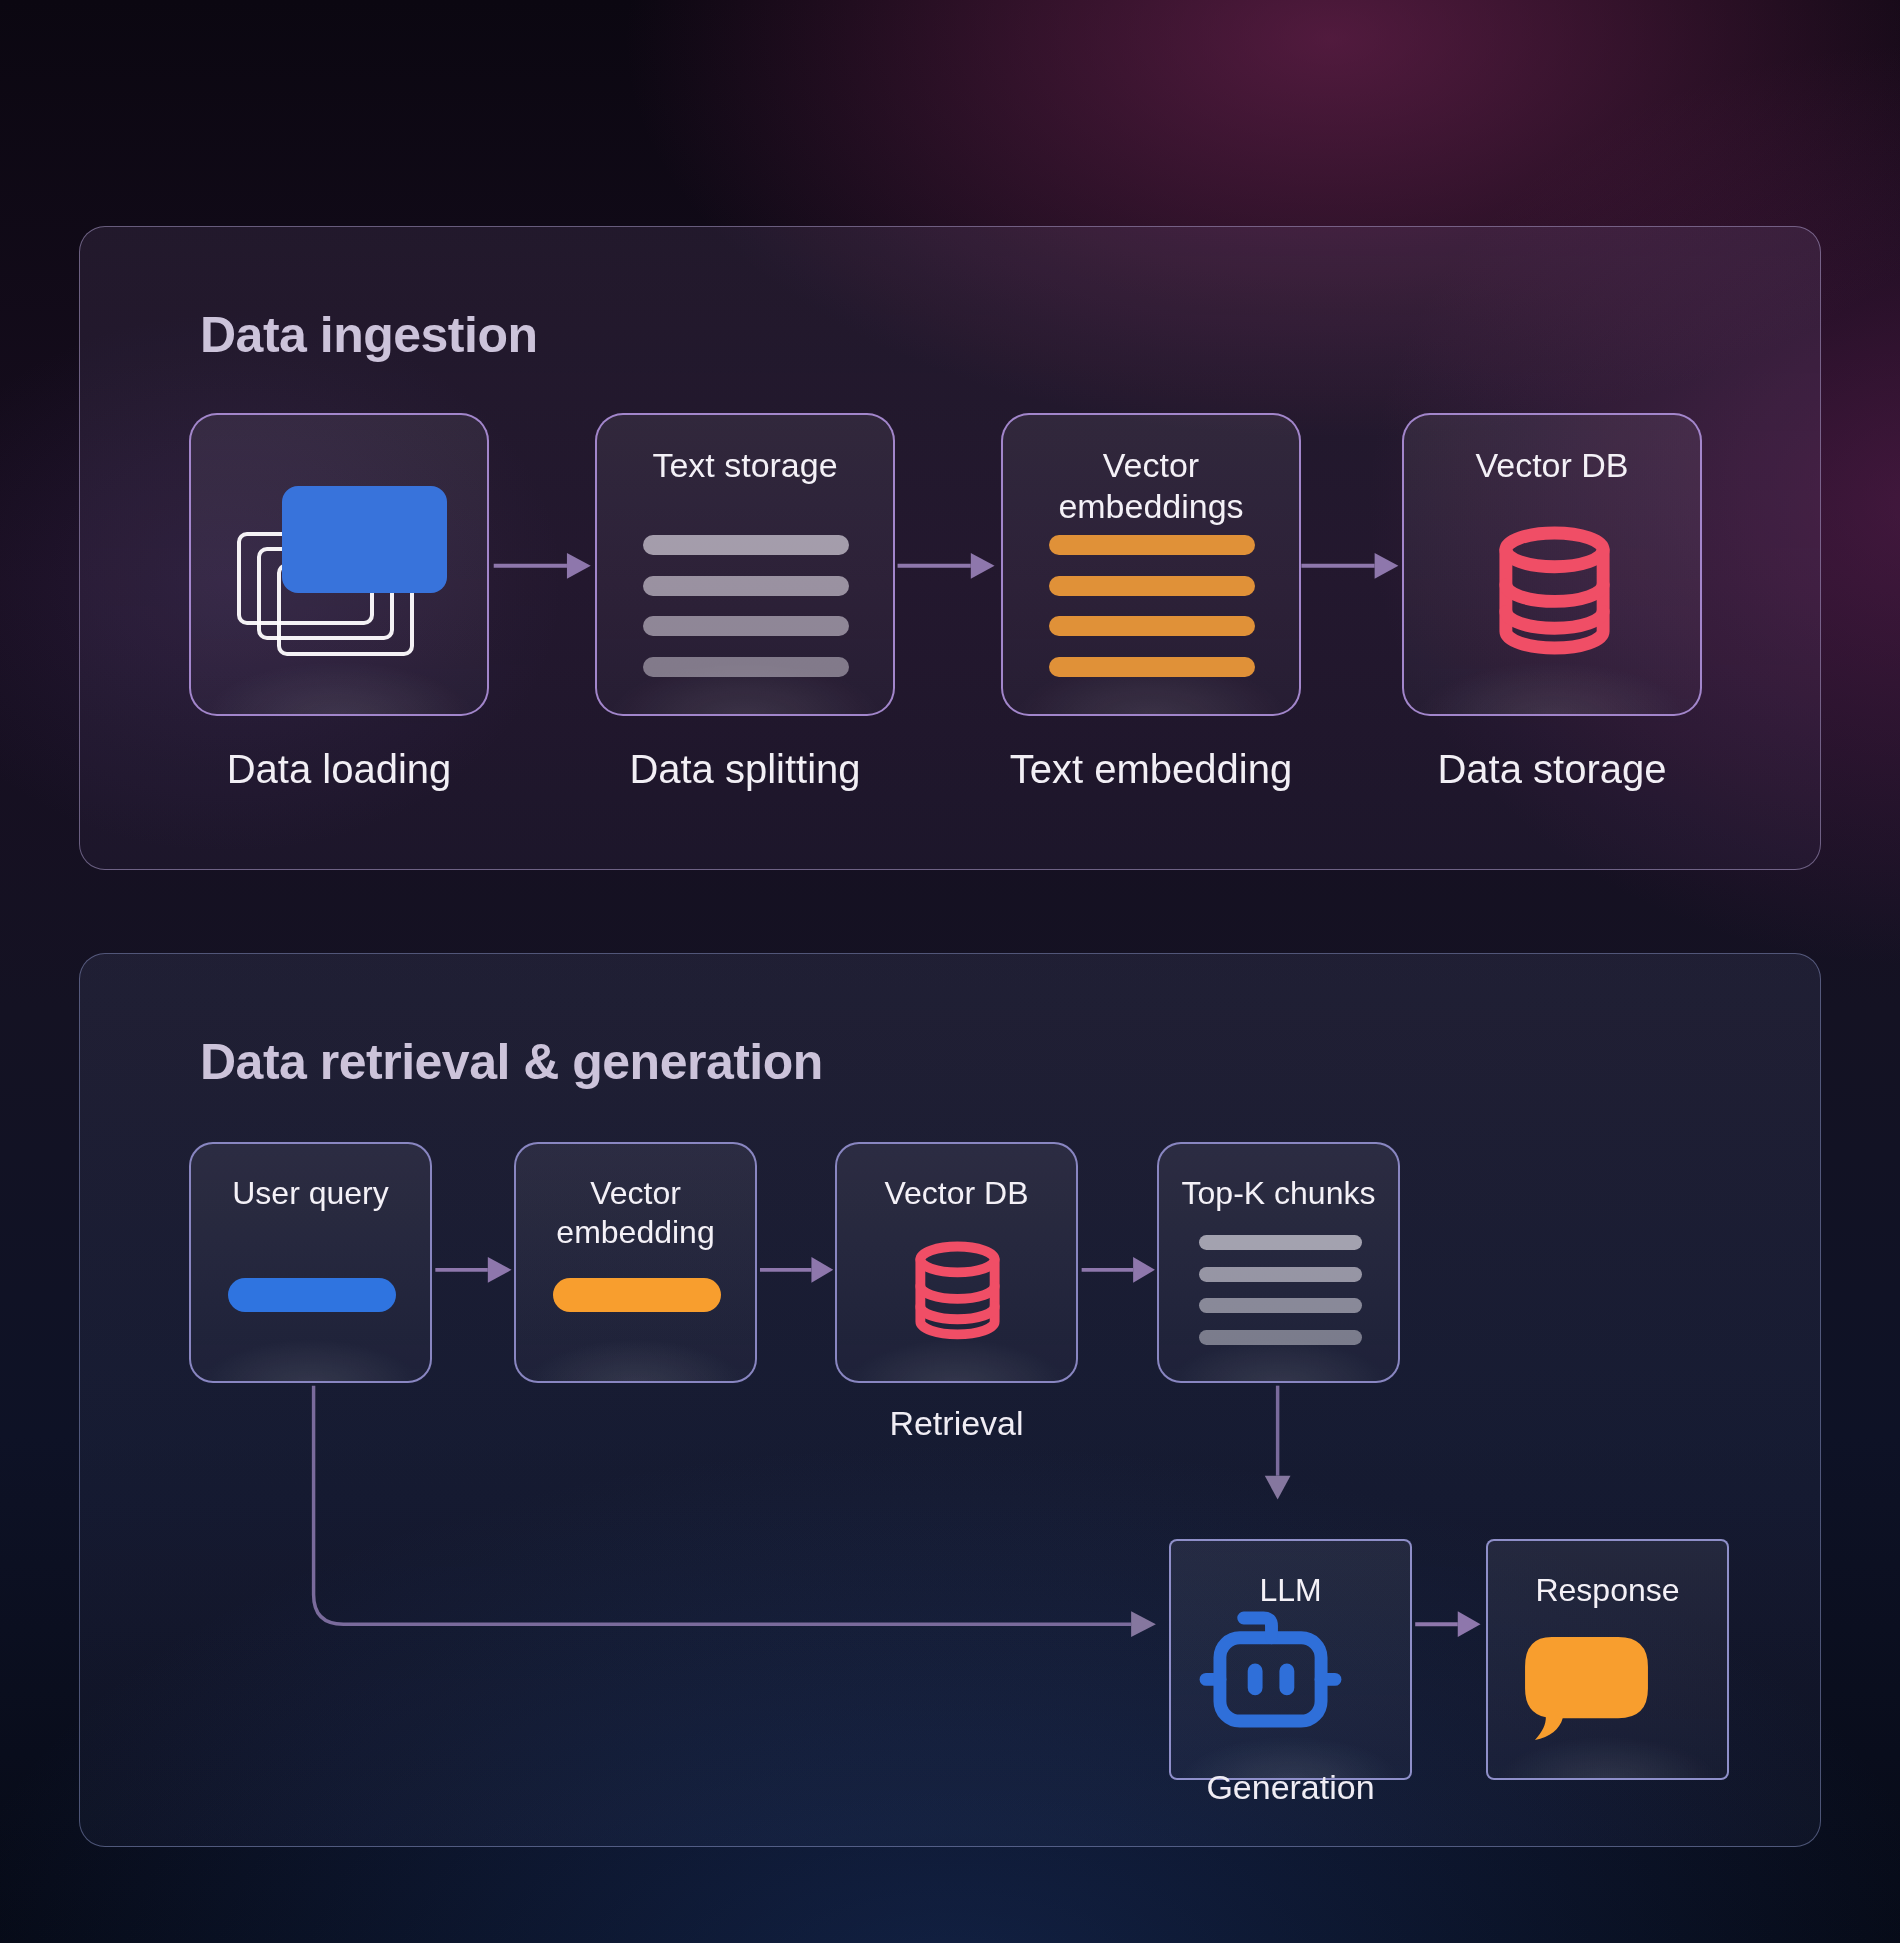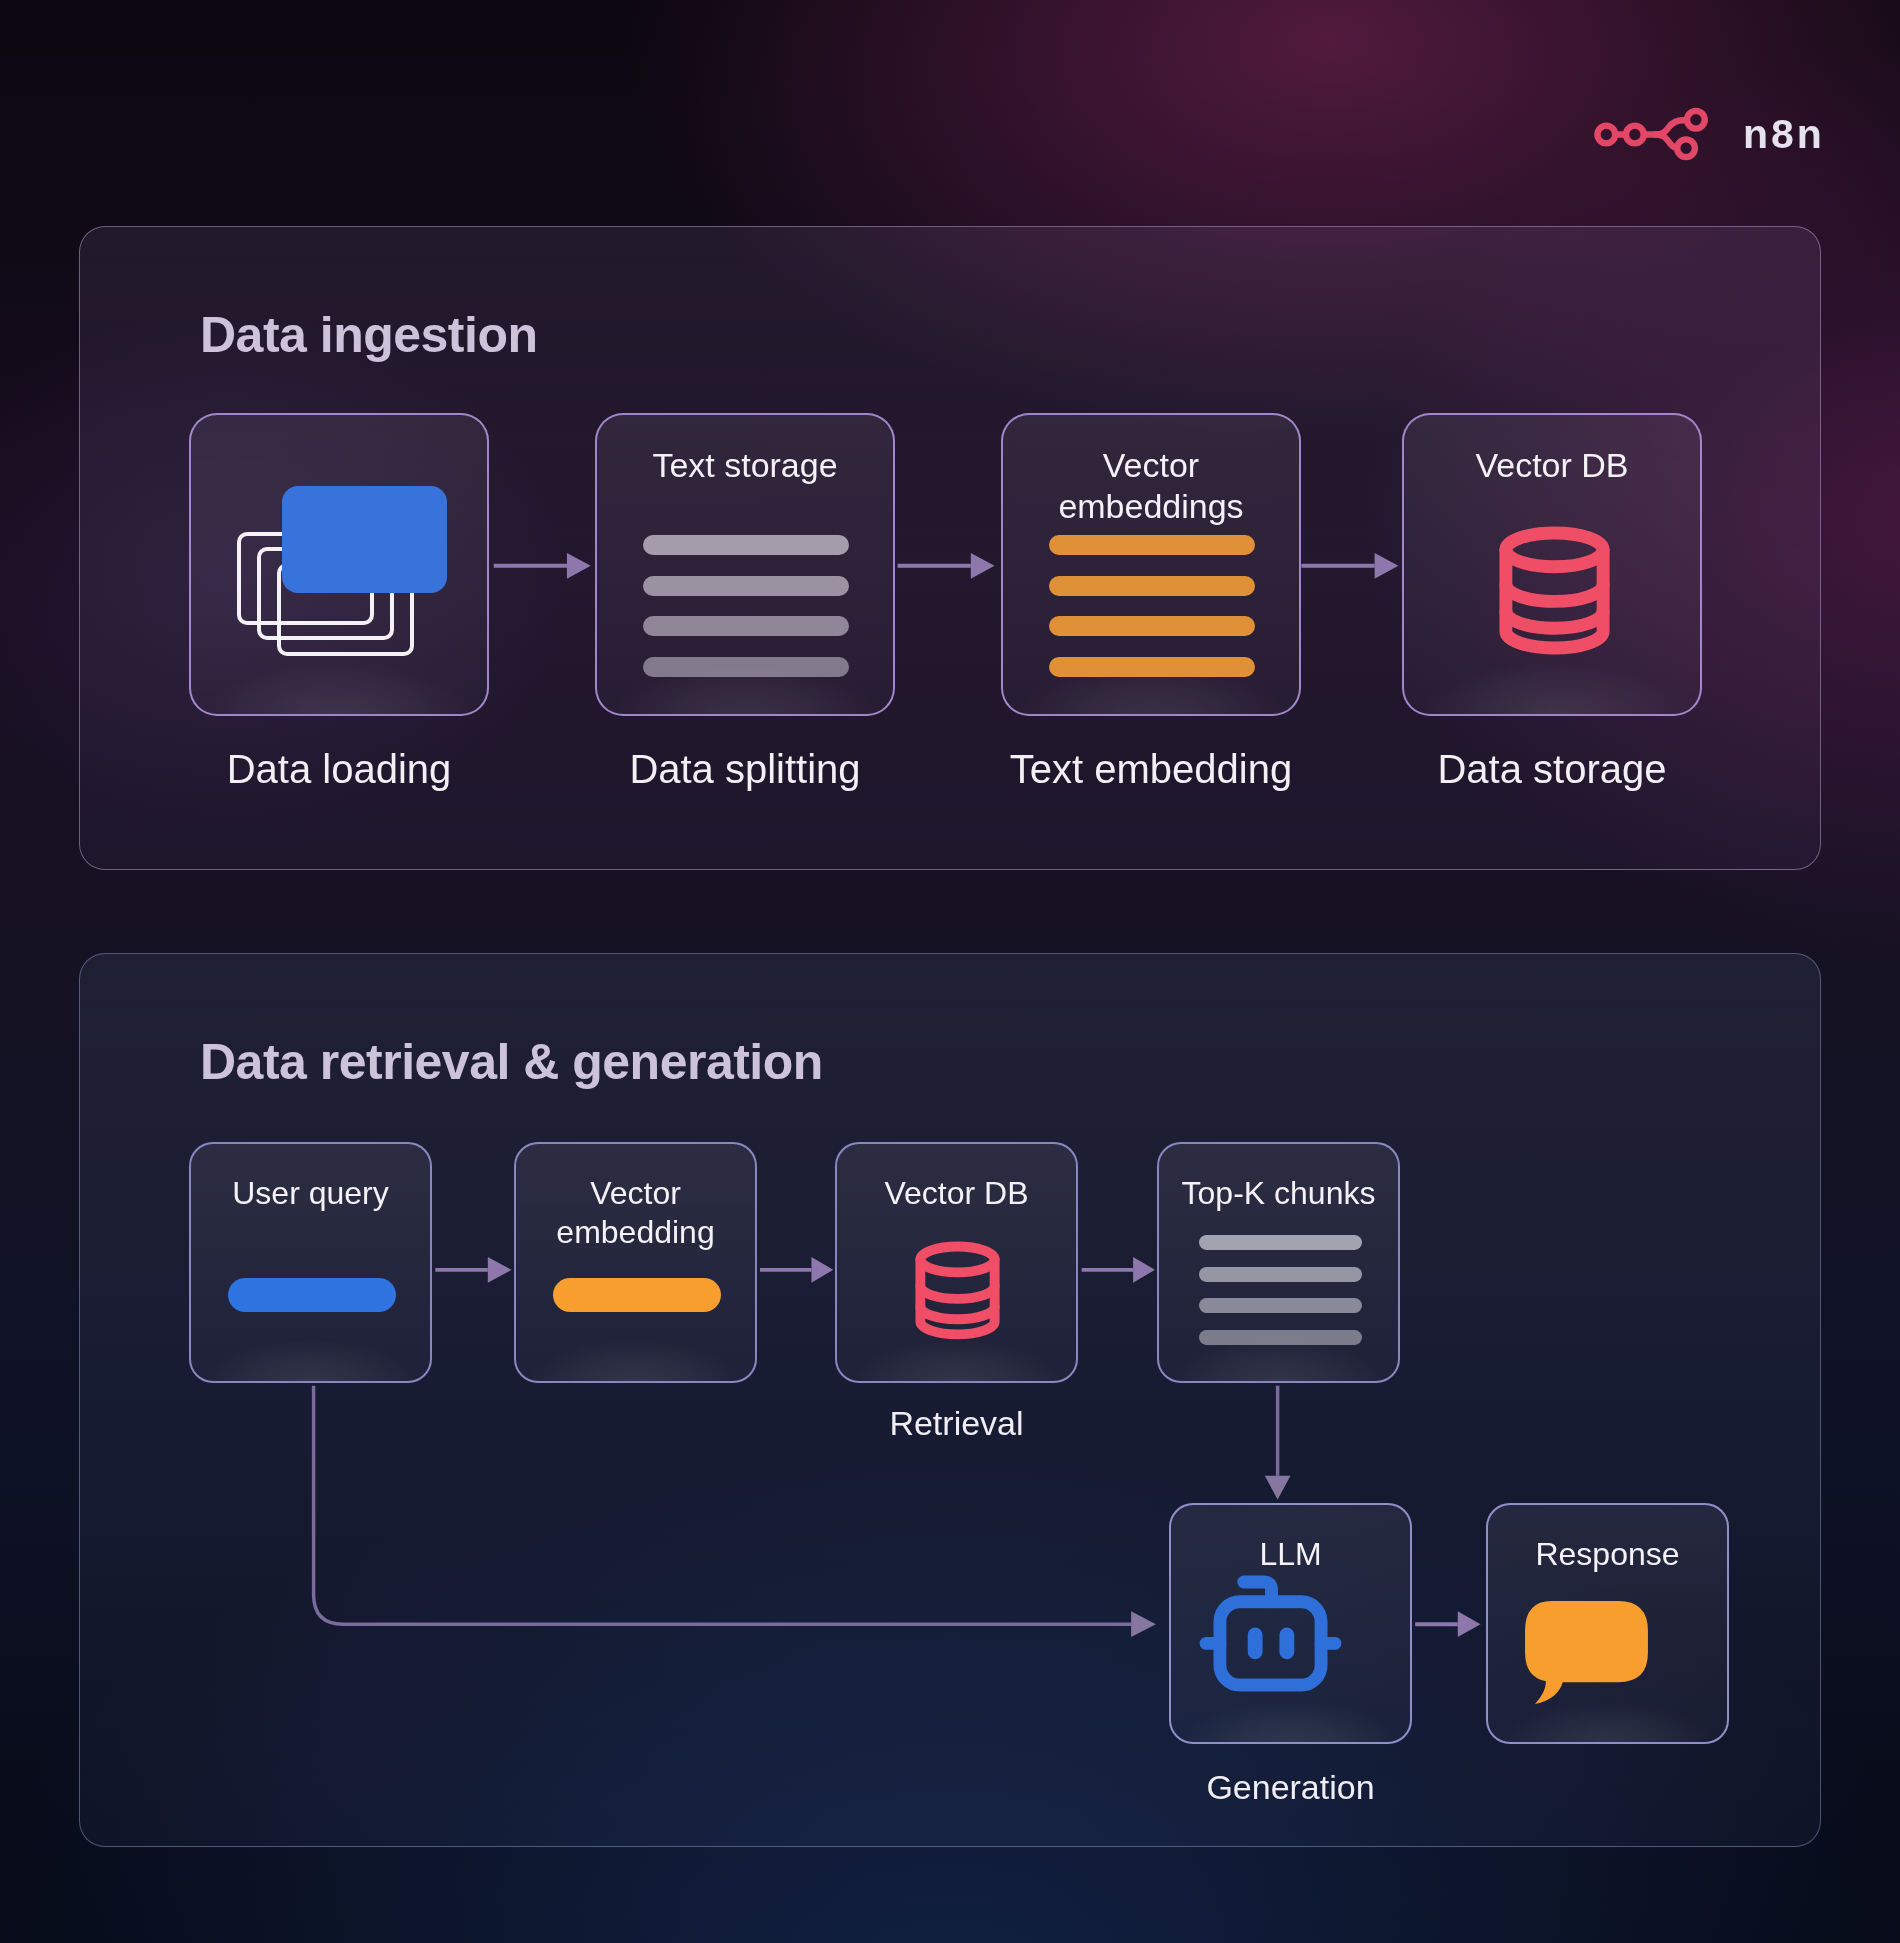--- a/index.html
+++ b/index.html
@@ -40,21 +40,21 @@
   .flow-svg{position:absolute;left:0;top:0;pointer-events:none;}
   
   .node{
     position:absolute;box-sizing:border-box;border-radius:28px;
     background:
       radial-gradient(62% 26% at 50% 102%, rgba(255,255,255,.10), transparent 75%),
       linear-gradient(180deg,rgba(240,232,255,.075),rgba(210,200,235,.035));
   }
   .r1{top:186px;width:300px;height:303px;border:2.5px solid rgba(170,140,212,.95);}
   .r2{top:188px;width:243px;height:241px;border:2px solid rgba(143,140,201,.95);border-radius:24px;}
-  .rg{border:2px solid rgba(150,150,210,.95);border-radius:24px;}
+  .rg{border:2px solid rgba(150,150,210,.95);border-radius:8px;margin-top:36px;}
   .node .box-title{
     position:absolute;left:8px;right:8px;top:30px;margin:0;text-align:center;
     font-size:34px;font-weight:400;line-height:1.22;color:#f4f1f7;
   }
   .r2 .box-title,.rg .box-title{font-size:32px;top:30px;}
   .step-label{
     position:absolute;top:520px;text-align:center;width:300px;
     font-size:40px;color:#f2eff5;
   }
   .stage-label{position:absolute;text-align:center;width:243px;font-size:34px;color:#f0edf4;}
@@ -103,34 +103,20 @@
   .arrow-head{fill:#8e77ac;}
   .conn-line{stroke:#7a6b9c;stroke-width:3.5;fill:none;}
   .conn-head{fill:#85779f;}
 </style>
 </head>
 <body>
 
 <div id="canvas">
 
 
-  <div class="brand">
-    <svg width="127" height="63" viewBox="0 0 128 64">
-      <g stroke="#e34768" stroke-width="6.5" fill="none" stroke-linecap="round">
-        <circle cx="12" cy="32" r="9"></circle>
-        <circle cx="41" cy="32" r="9"></circle>
-        <path d="M21.5,32 H31.5"></path>
-        <path d="M50.5,32 H62 C70,32 72.5,28.5 75.5,24.5 C78.5,20.5 82.5,17.5 90,17.5 L93,17.5"></path>
-        <path d="M62,32 C70,32 72.5,35.5 75.5,39.5 C78,42.9 80.5,45.2 83.5,46"></path>
-        <circle cx="103" cy="17" r="9"></circle>
-        <circle cx="93" cy="46" r="9"></circle>
-      </g>
-    </svg>
-    <span class="brand-name">n8n</span>
-  </div>
 
   <section class="panel panel-ingestion">
     <h2>Data ingestion</h2>
 
     <svg class="flow-svg" width="1742" height="644" viewBox="0 0 1760 650">
       <line class="arrow-line" x1="418" y1="342" x2="492" y2="342"></line>
       <polygon class="arrow-head" points="492,329 492,355 516,342"></polygon>
       <line class="arrow-line" x1="826" y1="342" x2="900" y2="342"></line>
       <polygon class="arrow-head" points="900,329 900,355 924,342"></polygon>
       <line class="arrow-line" x1="1234" y1="342" x2="1308" y2="342"></line>

